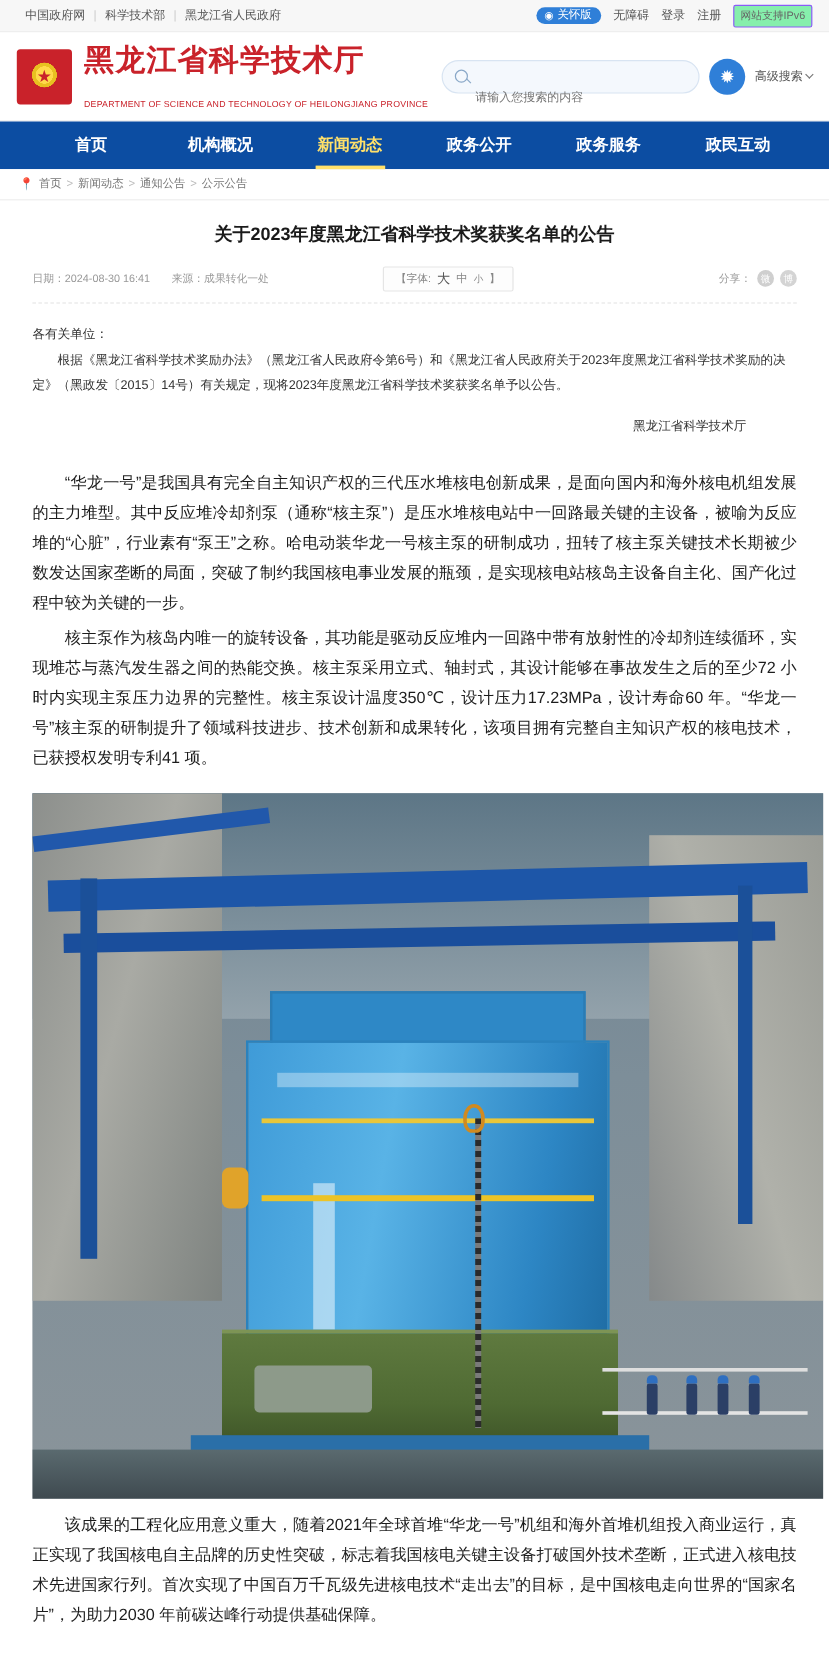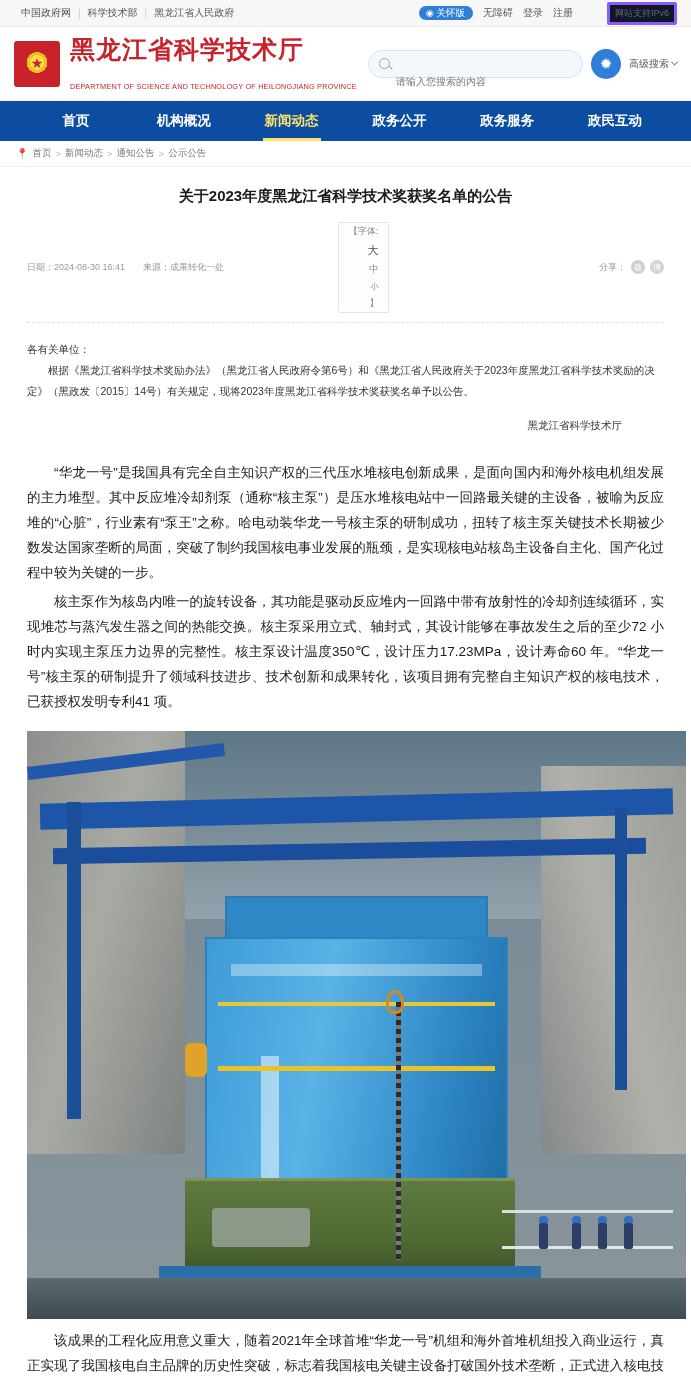--- a/index.html
+++ b/index.html
@@ -37,27 +37,26 @@
     font-size: 9.5px;
     padding: 2.5px 8px 2.5px 7px;
     display: flex;
     align-items: center;
     gap: 3px;
     line-height: 1;
   }
   .pill-blue .eye { font-size: 9px; }
   .topbar-right a { color: #555; text-decoration: none; font-size: 10px; }
   .ipv6 {
-    border: 3px solid #8b5cf6;
+    border: 1px solid #8b5cf6;
     border-radius: 2px;
     padding: 2px 5px;
     font-size: 9px;
     color: #666;
-    background: #0f172a;
-    margin-left: 24px;
+    background: #86efac;
   }
 
   
   .header {
     height: 74px;
     background: #ffffff;
     display: flex;
     align-items: center;
     padding: 0 14px;
     position: relative;
@@ -237,24 +236,23 @@
     padding-bottom: 9px;
     gap: 18px;
   }
   .meta .fontsize {
     margin: 0 auto;
     border: 1px solid #e5e5e5;
     border-radius: 2px;
     padding: 2px 10px;
     color: #888;
     display: flex;
-    align-items: flex-end;
+    align-items: center;
     gap: 5px;
     background: #fdfdfd;
-    flex-direction: column;
   }
   .meta .fontsize .lg { font-size: 11px; color: #555; }
   .meta .fontsize .md { font-size: 9.5px; }
   .meta .fontsize .sm { font-size: 8px; }
   .share { margin-left: auto; display: flex; align-items: center; gap: 5px; }
   .share .dot {
     width: 14px; height: 14px; border-radius: 50%;
     background: #c9c9c9; color: #fff;
     font-size: 8px; display: flex; align-items: center; justify-content: center;
   }

